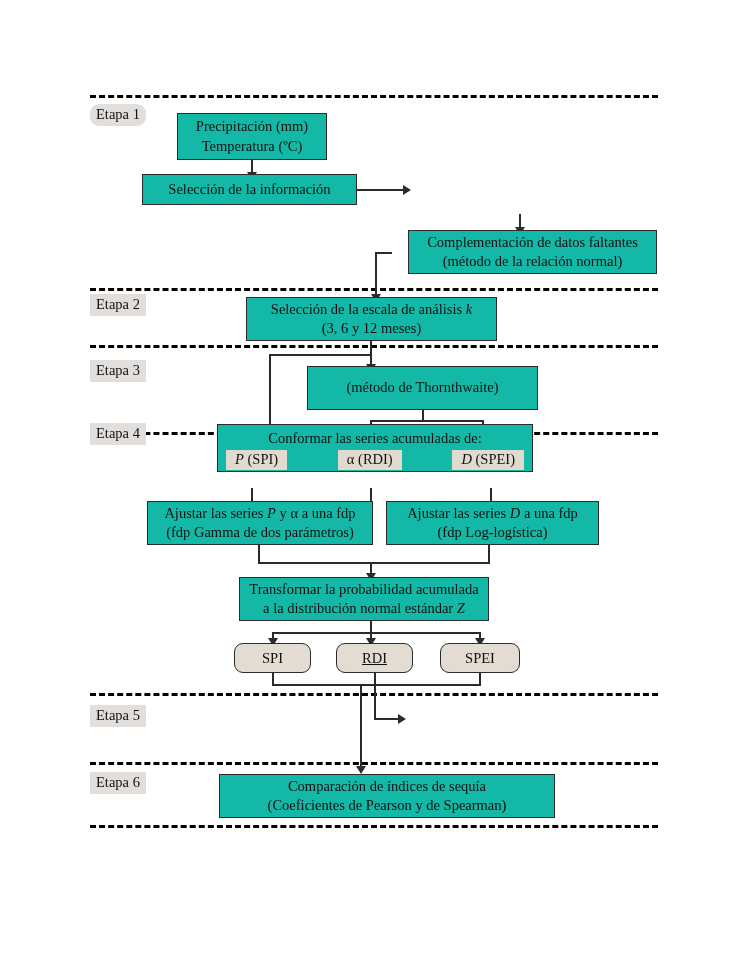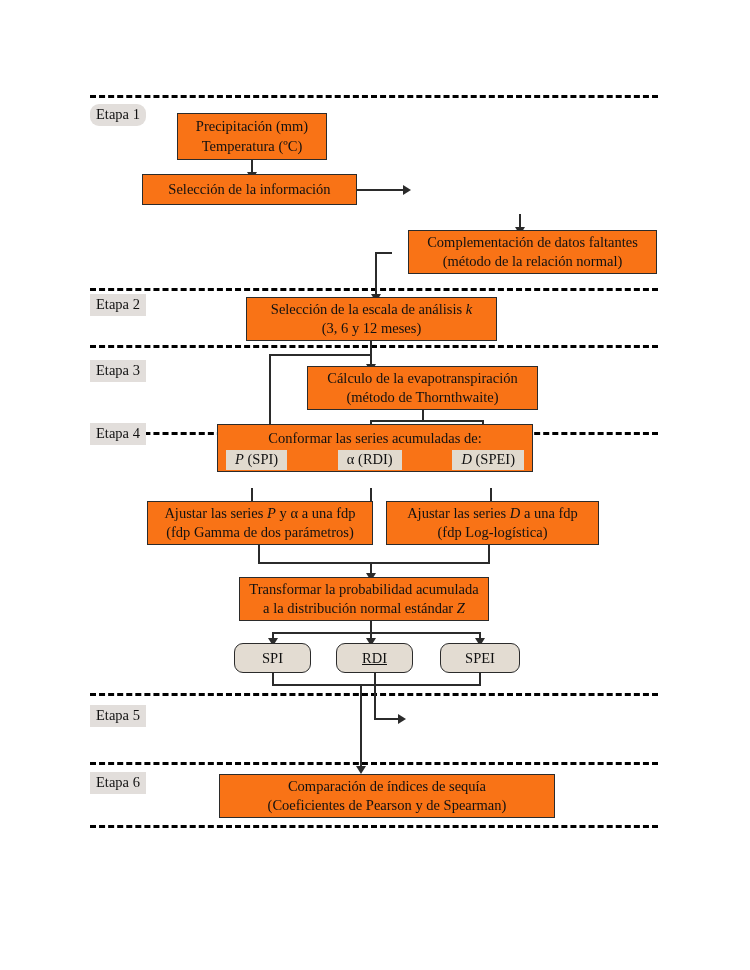--- a/index.html
+++ b/index.html
@@ -37,21 +37,21 @@
     padding: 1px 6px 2px 6px;
     white-space: nowrap;
     color: #111;
   }
 
   
   .box {
     position: absolute;
     box-sizing: border-box;
     border: 1.6px solid #2b2b2b;
-    background: #f97316;
+    background: #14b8a6;
     display: flex;
     flex-direction: column;
     align-items: center;
     justify-content: center;
     text-align: center;
     font-size: 14.5px;
     line-height: 19.5px;
     padding: 3px 8px;
     color: #111;
   }
@@ -168,21 +168,20 @@
   <div class="vline" style="left:370px; top:341px; height:14px;"></div>
   <div class="hline" style="left:269px; top:354px; width:103px;"></div>
 
   <div class="vline" style="left:269px; top:354px; height:76px;"></div>
   <div class="arrow" style="left:265px; top:428px;"></div>
 
   <div class="vline" style="left:370px; top:354px; height:12px;"></div>
   <div class="arrow" style="left:366px; top:364px;"></div>
 
   <div class="box" style="left:307px; top:366px; width:231px; height:44px;">
-    <span class="ln">Cálculo de la evapotranspiración</span>
     <span class="ln">(método de Thornthwaite)</span>
   </div>
 
   <div class="vline" style="left:422px; top:410px; height:11px;"></div>
   <div class="hline" style="left:370px; top:420px; width:113px;"></div>
   <div class="vline" style="left:370px; top:420px; height:10px;"></div>
   <div class="arrow" style="left:366px; top:428px;"></div>
   <div class="vline" style="left:482px; top:420px; height:10px;"></div>
   <div class="arrow" style="left:478px; top:428px;"></div>
 

